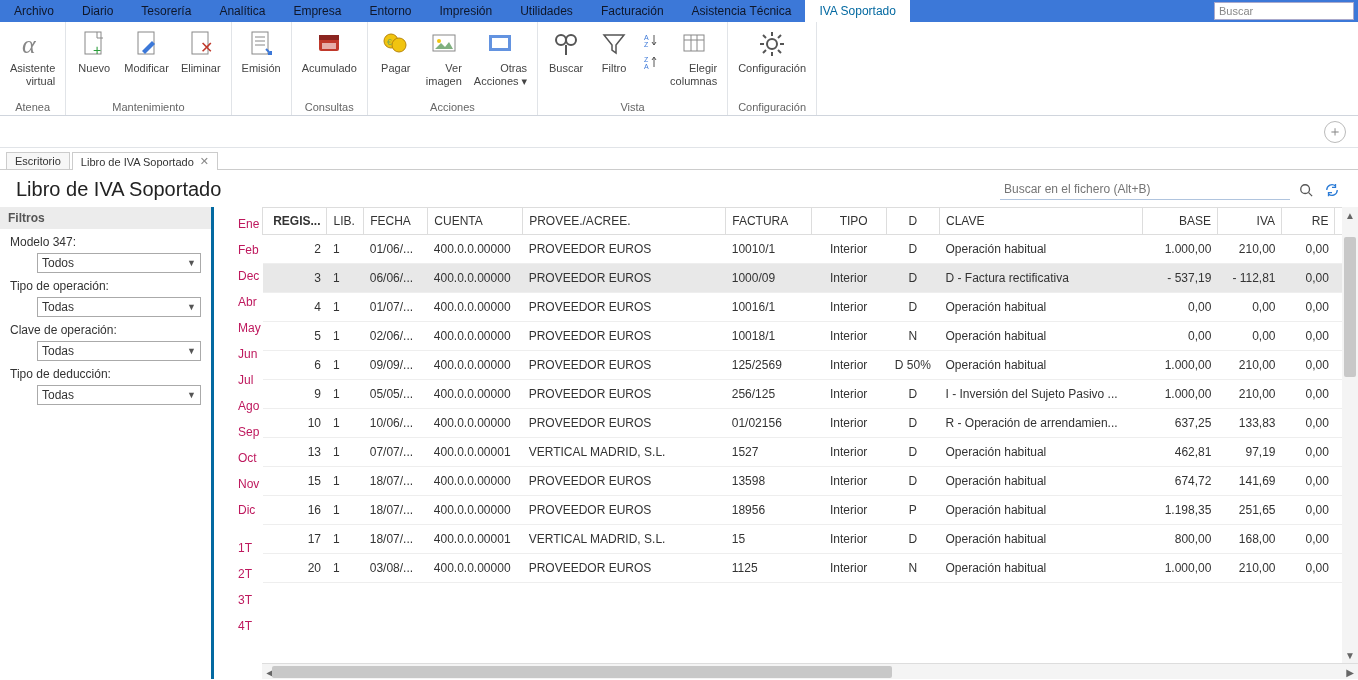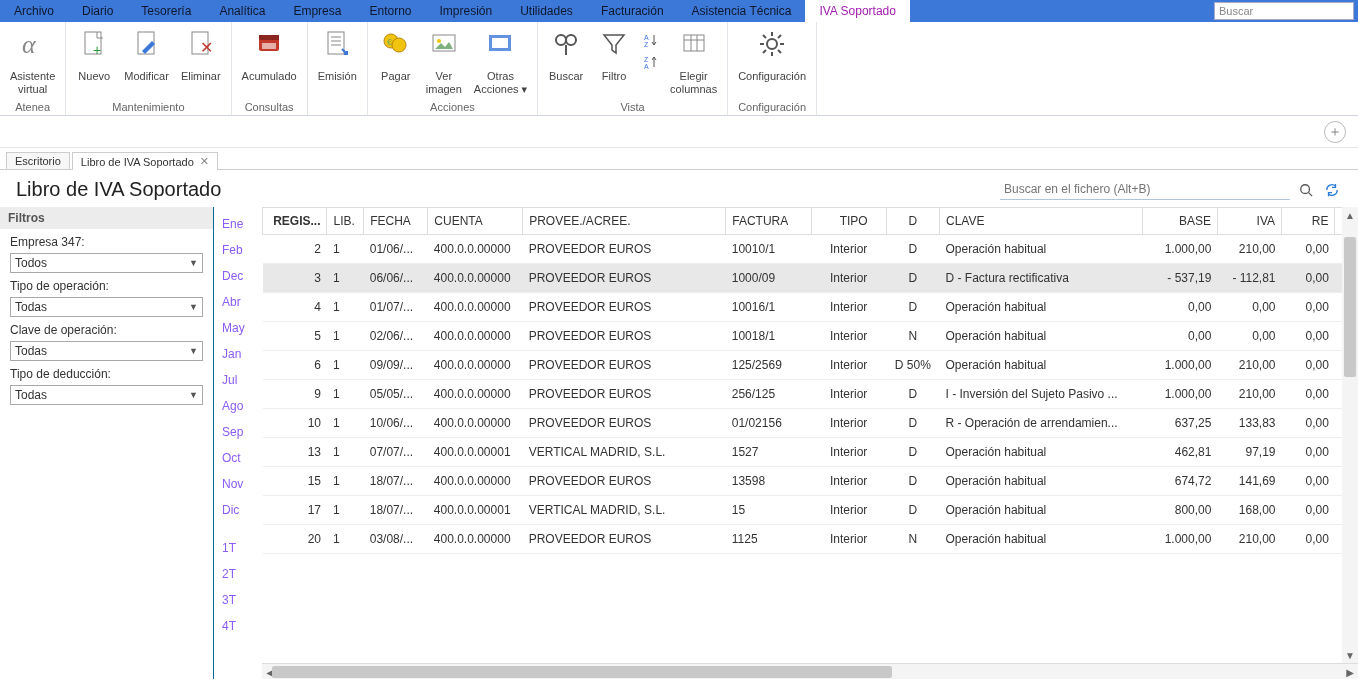--- a/index.html
+++ b/index.html
@@ -1,31 +1,31 @@
 <!DOCTYPE html>
 <html><head>
 <meta charset="utf-8">
 <style>
   * { box-sizing: border-box; margin: 0; padding: 0; }
   body { font-family: "Segoe UI", Tahoma, sans-serif; font-size: 12px; color: #333; background: #fff; width: 1358px; height: 680px; overflow: hidden; position: relative; }
   
   
   .menubar { display: flex; background: #3c78d8; height: 22px; align-items: stretch; }
   .menubar .menu-item { padding: 3px 14px; color: #0f172a; font-size: 12px; cursor: pointer; display: flex; align-items: center; }
-  .menubar .menu-item.active { background: #fff; color: #a21caf; }
+  .menubar .menu-item.active { background: #fff; color: #0369a1; }
   .menubar .spacer { flex: 1; }
   .menubar .search-box { width: 140px; background: #fff; border: 1px solid #aac; height: 18px; margin: 2px 4px 2px 0; padding: 0 4px; font-size: 11px; color: #888; display: flex; align-items: center; }
 
   
   .ribbon { display: flex; background: #fff; border-bottom: 1px solid #d0d5dd; height: 94px; }
   .ribbon-group { display: flex; flex-direction: column; border-right: 1px solid #e1e4e8; padding: 4px 6px 2px 6px; }
   .ribbon-group .buttons { display: flex; flex: 1; align-items: flex-start; gap: 4px; }
   .ribbon-btn { display: flex; flex-direction: column; align-items: center; justify-content: flex-start; padding: 2px 4px; cursor: pointer; min-width: 44px; }
   .ribbon-btn .ico { width: 32px; height: 32px; display: flex; align-items: center; justify-content: center; }
-  .ribbon-btn .lbls { text-align: center; font-size: 11px; color: #444; line-height: 13px; margin-top: 10px; }
+  .ribbon-btn .lbls { text-align: right; font-size: 11px; color: #444; line-height: 13px; margin-top: 2px; }
   .ribbon-group .group-label { text-align: center; font-size: 11px; color: #666; padding-top: 2px; }
   .ribbon-small-col { display: flex; flex-direction: column; justify-content: flex-start; gap: 2px; padding-top: 4px; }
   .ribbon-small { width: 22px; height: 20px; display: flex; align-items: center; justify-content: center; cursor: pointer; }
 
   
   .strip { height: 32px; border-bottom: 1px solid #e1e4e8; display: flex; align-items: center; justify-content: flex-end; padding-right: 12px; }
   .plus-circle { width: 22px; height: 22px; border: 1px solid #bbb; border-radius: 50%; display: flex; align-items: center; justify-content: center; color: #888; font-size: 14px; cursor: pointer; }
 
   
   .doc-tabs { display: flex; height: 22px; border-bottom: 1px solid #ccc; padding-left: 6px; align-items: flex-end; }
@@ -37,30 +37,30 @@
   .page-head { display: flex; align-items: center; padding: 8px 16px 6px 16px; }
   .page-head h1 { font-size: 20px; font-weight: 400; color: #222; }
   .page-head .spacer { flex: 1; }
   .page-head .file-search { width: 290px; border: none; border-bottom: 1px solid #b0c4de; padding: 3px 4px; font-size: 12px; color: #a21caf; }
   .page-head .ico-btn { width: 20px; height: 20px; margin-left: 6px; cursor: pointer; display: flex; align-items: center; justify-content: center; }
 
   
   .content { display: flex; height: calc(680px - 22px - 94px - 32px - 22px - 38px); }
   
   
-  .filters { width: 214px; border-right: 1px solid #0369a1; padding: 0; }
+  .filters { width: 214px; border-right: 3px solid #0369a1; padding: 0; }
   .filters-title { background: #ececec; padding: 4px 8px; font-weight: 600; color: #555; font-size: 12px; }
   .filter-field { padding: 6px 10px 0 10px; }
   .filter-field label { display: block; font-size: 12px; color: #333; margin-bottom: 4px; }
-  .filter-field .sel { display: flex; border: 1px solid #aaa; height: 20px; align-items: center; padding: 0 4px; background: #fff; cursor: pointer; justify-content: space-between; }
+  .filter-field .sel { display: flex; border: 1px solid #aaa; height: 20px; align-items: center; padding: 0 4px; background: #fff; cursor: pointer; justify-content: space-between; margin-left: 27px; }
   .filter-field .sel .caret { font-size: 9px; color: #555; }
 
   
   .months { width: 48px; display: flex; flex-direction: column; padding-top: 4px; }
-  .months .m { padding: 6px 8px; font-size: 12px; color: #8b5cf6; cursor: pointer; }
+  .months .m { padding: 6px 24px; font-size: 12px; color: #be185d; cursor: pointer; }
 
   
   .grid-wrap { flex: 1; display: flex; flex-direction: column; overflow: hidden; position: relative; }
   .grid { flex: 1; overflow: auto; }
   table.data { border-collapse: collapse; width: 100%; font-size: 12px; }
   table.data th { background: #fff; border: 1px solid #ddd; padding: 6px 6px; text-align: left; font-weight: 400; color: #333; position: sticky; top: 0; white-space: nowrap; }
   table.data th.sorted { font-weight: 700; }
   table.data th.r { text-align: right; }
   table.data th.c { text-align: center; }
   table.data td { border-bottom: 1px solid #eee; padding: 7px 6px; white-space: nowrap; }
@@ -145,47 +145,47 @@
           <div class="lbls">Eliminar</div>
         </div>
       </div>
       <div class="group-label">Mantenimiento</div>
     </div>
     <div class="ribbon-group">
       <div class="buttons">
         <div class="ribbon-btn">
           <div class="ico">
             <svg width="30" height="30">
-              <rect x="5" y="6" width="20" height="16" rx="2" fill="#c0392b"></rect>
-              <rect x="5" y="6" width="20" height="5" fill="#8b2520"></rect>
-              <rect x="8" y="14" width="14" height="6" fill="#fff" opacity="0.6"></rect>
-            </svg>
-          </div>
-          <div class="lbls">Acumulado</div>
-        </div>
-      </div>
-      <div class="group-label">Consultas</div>
-    </div>
-    <div class="ribbon-group">
-      <div class="buttons">
-        <div class="ribbon-btn">
-          <div class="ico">
-            <svg width="30" height="30">
               <rect x="6" y="3" width="16" height="22" fill="#fff" stroke="#888"></rect>
               <line x1="9" y1="8" x2="19" y2="8" stroke="#888"></line>
               <line x1="9" y1="12" x2="19" y2="12" stroke="#888"></line>
               <line x1="9" y1="16" x2="19" y2="16" stroke="#888"></line>
               <path d="M20 20l5 5" stroke="#3c78d8" stroke-width="2"></path>
               <path d="M22 25l3 0 0-3" fill="none" stroke="#3c78d8" stroke-width="2"></path>
             </svg>
           </div>
           <div class="lbls">Emisión</div>
         </div>
       </div>
       <div class="group-label"></div>
+    </div>
+    <div class="ribbon-group">
+      <div class="buttons">
+        <div class="ribbon-btn">
+          <div class="ico">
+            <svg width="30" height="30">
+              <rect x="5" y="6" width="20" height="16" rx="2" fill="#c0392b"></rect>
+              <rect x="5" y="6" width="20" height="5" fill="#8b2520"></rect>
+              <rect x="8" y="14" width="14" height="6" fill="#fff" opacity="0.6"></rect>
+            </svg>
+          </div>
+          <div class="lbls">Acumulado</div>
+        </div>
+      </div>
+      <div class="group-label">Consultas</div>
     </div>
     <div class="ribbon-group">
       <div class="buttons">
         <div class="ribbon-btn">
           <div class="ico">
             <svg width="30" height="30">
               <circle cx="10" cy="12" r="7" fill="#f1c40f" stroke="#b8860b"></circle>
               <circle cx="18" cy="16" r="7" fill="#f1c40f" stroke="#b8860b"></circle>
               <text x="6" y="16" font-size="9" fill="#7a5">€</text>
             </svg>
@@ -320,21 +320,21 @@
       </svg>
   </div>
 </div>
 
 <div class="content">
 
   <div class="filters">
     <div class="filters-title">Filtros</div>
     <div id="filter-fields">
         <div class="filter-field">
-          <label>Empresa 347:</label>
+          <label>Modelo 347:</label>
           <div class="sel">
             <span>Todos</span>
             <span class="caret">▼</span>
           </div>
         </div>
         <div class="filter-field">
           <label>Tipo de operación:</label>
           <div class="sel">
             <span>Todas</span>
             <span class="caret">▼</span>
@@ -356,21 +356,21 @@
         </div>
       </div>
   </div>
 
   <div class="months" id="months">
       <div class="m">Ene</div>
       <div class="m">Feb</div>
       <div class="m">Dec</div>
       <div class="m">Abr</div>
       <div class="m">May</div>
-      <div class="m">Jan</div>
+      <div class="m">Jun</div>
       <div class="m">Jul</div>
       <div class="m">Ago</div>
       <div class="m">Sep</div>
       <div class="m">Oct</div>
       <div class="m">Nov</div>
       <div class="m">Dic</div>
       <div class="m"></div>
       <div class="m">1T</div>
       <div class="m">2T</div>
       <div class="m">3T</div>
@@ -527,20 +527,35 @@
               <td class="">13598</td>
               <td class="c">Interior</td>
               <td class="c">D</td>
               <td class="">Operación habitual</td>
               <td class="r">674,72</td>
               <td class="r">141,69</td>
               <td class="r">0,00</td>
               <td class=""></td>
             </tr>
             <tr>
+              <td class="r">16</td>
+              <td class="">1</td>
+              <td class="">18/07/...</td>
+              <td class="">400.0.0.00000</td>
+              <td class="">PROVEEDOR EUROS</td>
+              <td class="">18956</td>
+              <td class="c">Interior</td>
+              <td class="c">P</td>
+              <td class="">Operación habitual</td>
+              <td class="r">1.198,35</td>
+              <td class="r">251,65</td>
+              <td class="r">0,00</td>
+              <td class=""></td>
+            </tr>
+            <tr>
               <td class="r">17</td>
               <td class="">1</td>
               <td class="">18/07/...</td>
               <td class="">400.0.0.00001</td>
               <td class="">VERTICAL MADRID, S.L.</td>
               <td class="">15</td>
               <td class="c">Interior</td>
               <td class="c">D</td>
               <td class="">Operación habitual</td>
               <td class="r">800,00</td>

